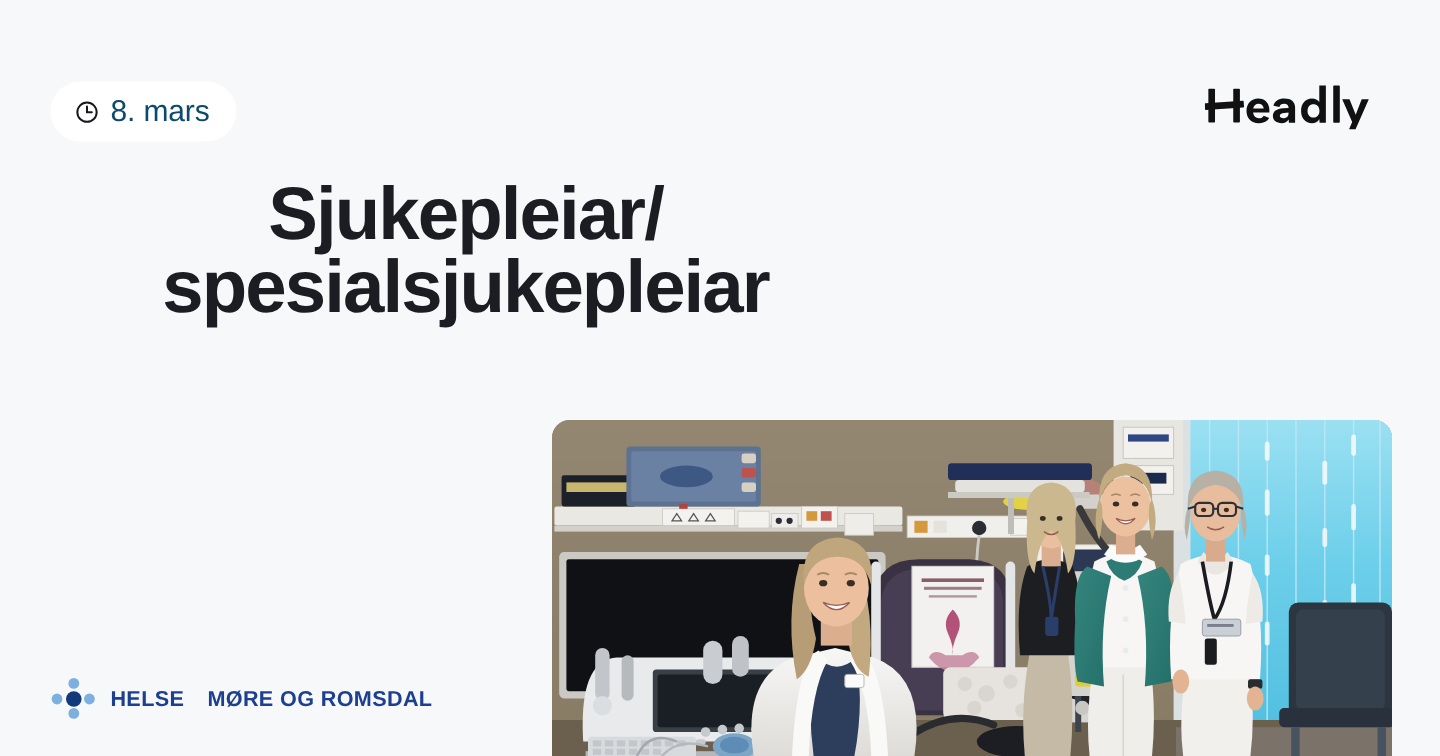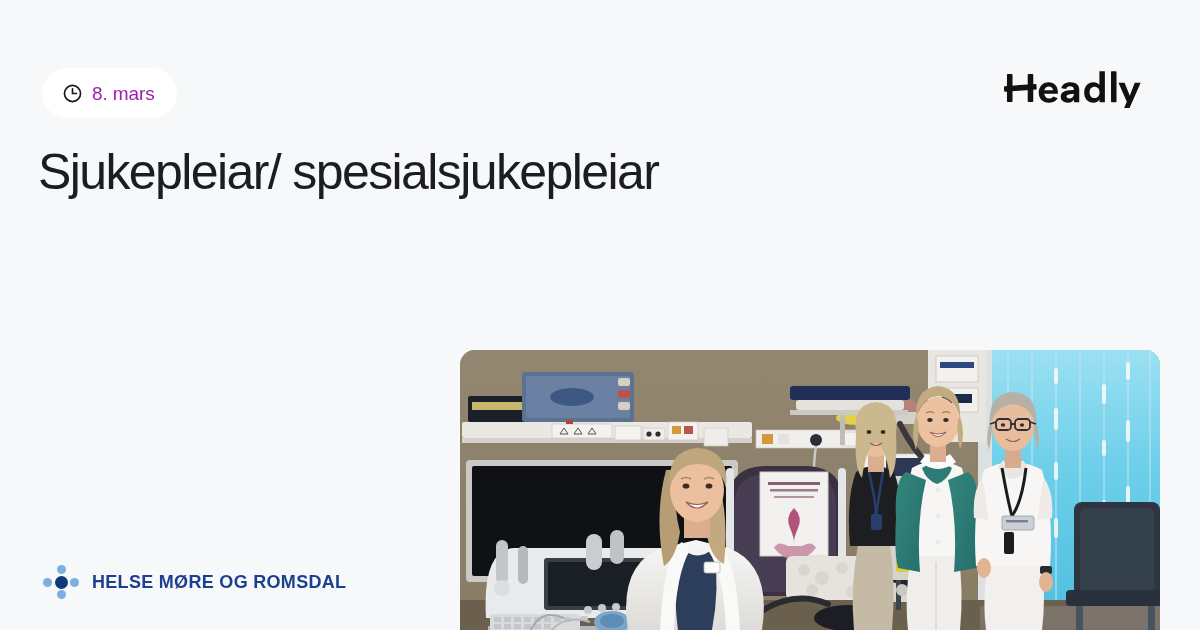--- a/index.html
+++ b/index.html
@@ -29,22 +29,22 @@
     background: #ffffff;
     border-radius: 25px;
   }
   .date-badge .clock-icon {
     width: 21px;
     height: 21px;
     display: block;
     flex: 0 0 auto;
   }
   .date-badge .date-text {
-    font-size: 19px;
-    color: #a21caf;
+    font-size: 25px;
+    color: #0c4a6e;
     letter-spacing: -0.1px;
     white-space: nowrap;
     line-height: 1;
   }
 
   
   .brand {
     position: absolute;
     right: 40px;
     top: 66px;
@@ -53,25 +53,26 @@
     align-items: center;
   }
   .brand svg { display: block; height: 40px; }
 
   
   .headline {
     position: absolute;
     left: 38px;
     top: 148px;
     width: 700px;
-    font-size: 50px;
+    font-size: 62px;
     line-height: 0.99;
-    font-weight: 400;
+    font-weight: 700;
     color: #1b1d23;
     letter-spacing: -1.6px;
+    text-align: center;
   }
 
   
   .org-logo {
     position: absolute;
     left: 41px;
     top: 562px;
     display: flex;
     align-items: center;
     gap: 11px;
@@ -95,21 +96,21 @@
   .org-dots i.d-center { width: 13px; height: 13px; left: 13.5px; top: 13.5px; background: #123a7a; }
 
   .org-name {
     font-size: 18px;
     color: #1d3f8f;
     letter-spacing: 0.3px;
     white-space: nowrap;
     line-height: 1;
   }
   .org-name .light { font-weight: 700; }
-  .org-name .bold  { font-weight: 700; }
+  .org-name .bold  { font-weight: 700; margin-left: 14px; }
 
   
   .photo {
     position: absolute;
     left: 460px;
     top: 350px;
     width: 700px;
     height: 280px;
     border-radius: 15px 15px 0 0;
     overflow: hidden;

